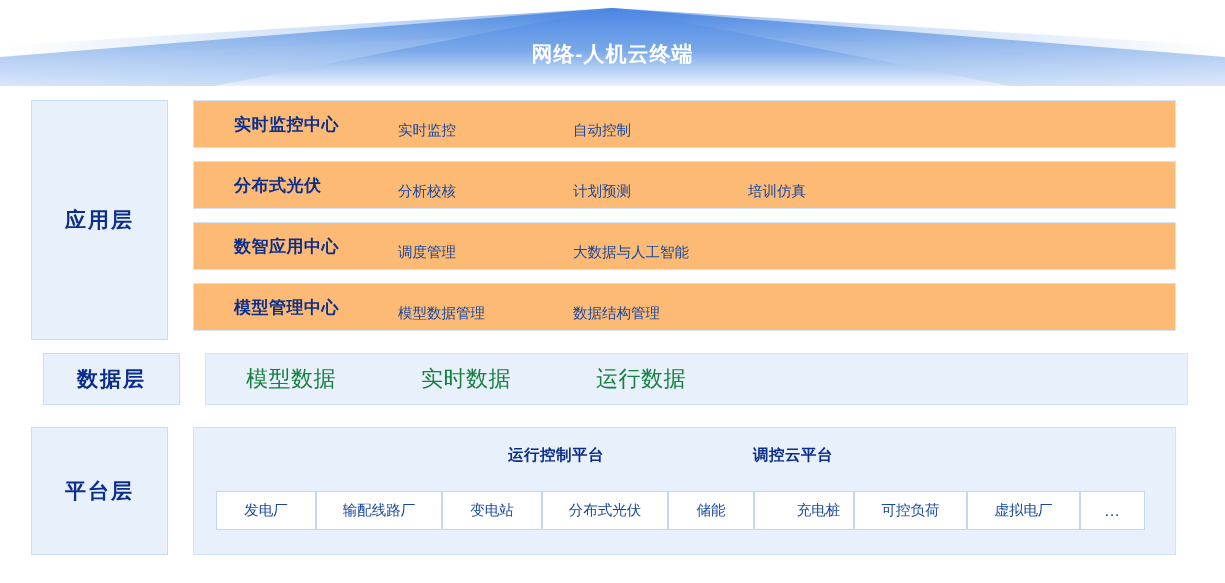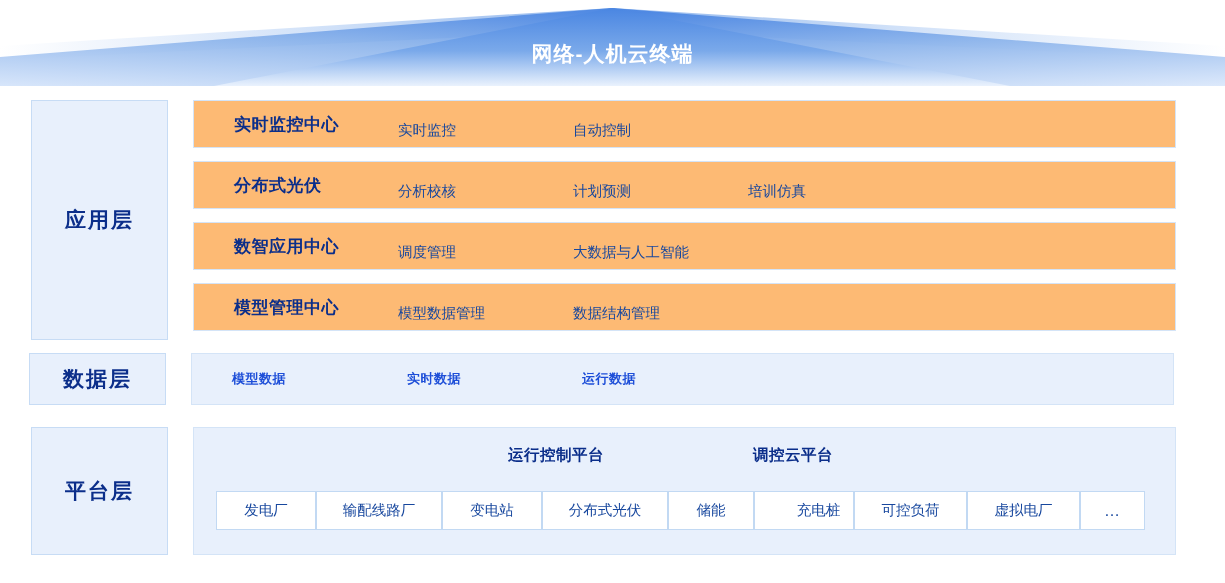--- a/index.html
+++ b/index.html
@@ -93,38 +93,38 @@
   }
   .app-row-items { display: flex; align-items: center; margin-top: 12px; }
   .app-item {
     width: 175px;
     font-size: 14.5px;
     font-weight: normal;
     color: #17479e;
   }
 
   
-  #data-layer { left: 29px; top: 353px; width: 1145px; height: 52px; }
+  #data-layer { left: 43px; top: 353px; width: 1145px; height: 52px; }
   #data-layer .layer-label { height: 52px; }
   .data-bar {
     box-sizing: border-box;
     margin-left: 25px;
     width: 991px;
     height: 52px;
     background: #e8f0fc;
     border: 1px solid #d4e4f7;
     display: flex;
     align-items: center;
     padding-left: 40px;
   }
   .data-item {
     width: 175px;
-    font-size: 13px;
-    font-weight: bold;
-    color: #1d4ed8;
+    font-size: 22px;
+    font-weight: normal;
+    color: #15803d;
     letter-spacing: 0.5px;
   }
 
   
   #platform-layer { left: 31px; top: 427px; width: 1145px; height: 128px; }
   #platform-layer .layer-label { height: 128px; }
   .platform-panel {
     box-sizing: border-box;
     margin-left: 25px;
     width: 991px;

